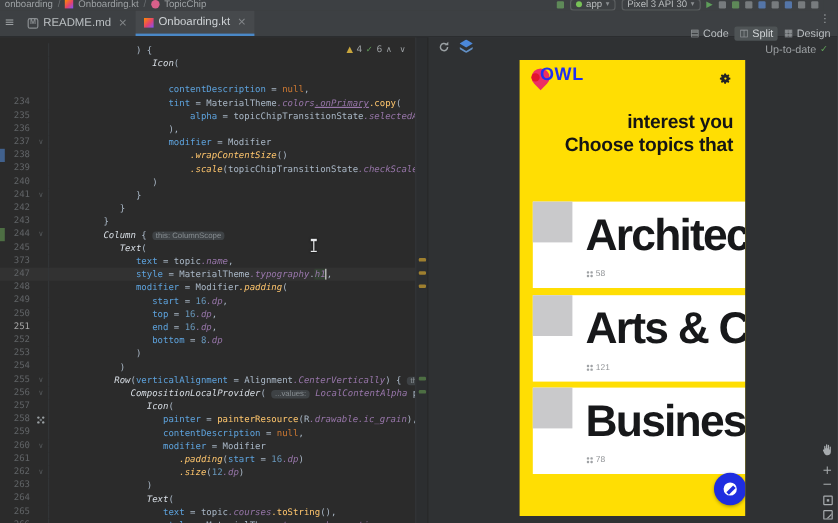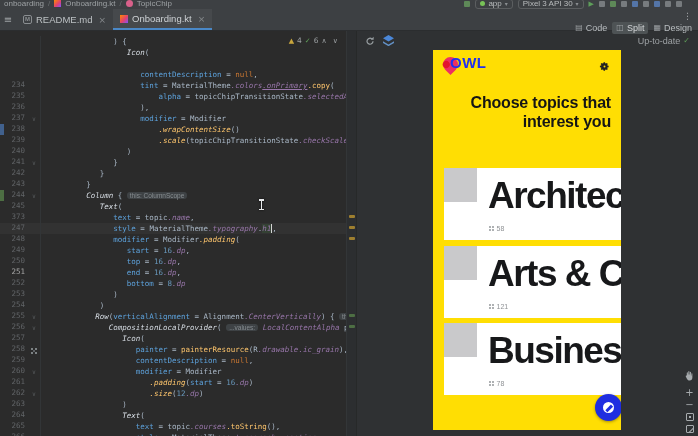--- a/index.html
+++ b/index.html
@@ -79,21 +79,21 @@
   .mark{position:absolute;left:2px;width:6px;height:3px;border-radius:1px;}
   .mark.warn{background:#9e7f2f;} .mark.add{background:#4d6e43;}
   .ibeam{position:absolute;left:258px;top:168px;width:7px;height:11px;z-index:9;filter:drop-shadow(0 0 1px rgba(0,0,0,.8));}
   .ibeam::before,.ibeam::after{content:"";position:absolute;left:1px;right:1px;height:1.5px;background:#e8eaec;}
   .ibeam::before{top:0;} .ibeam::after{bottom:0;}
   .ibeam .stem{position:absolute;left:50%;top:1px;bottom:1px;width:1.5px;margin-left:-.75px;background:#e8eaec;}
 
   
   .preview{position:absolute;top:31px;left:356px;right:0;height:405px;background:#2f3133;
     border-left:1px solid #272929;overflow:hidden;}
-  .ptoolbar{height:19px;display:flex;align-items:center;gap:8px;padding:0 8px;}
+  .ptoolbar{height:19px;display:flex;gap:8px;padding:0 8px;}
   .status{margin-left:auto;font-size:9px;color:#9da1a4;display:flex;gap:3px;align-items:center;}
   .ck{color:#5f9e58;font-family:"DejaVu Sans",sans-serif;font-size:8px;}
 
   .phone{position:absolute;left:76px;top:19px;width:188px;height:380px;background:var(--yellow);overflow:hidden;}
   .applogo{position:absolute;left:10px;top:4px;height:20px;}
   .blob{position:absolute;left:0;top:3px;width:15px;height:15px;background:var(--logopink);
     border-radius:50% 50% 50% 0;transform:rotate(-45deg);}
   .blob::after{content:"";position:absolute;left:1px;top:1px;width:7px;height:7px;border-radius:50%;background:#e01023;opacity:.85;}
   .logotext{position:relative;margin-left:7px;font-size:15px;font-weight:800;color:var(--logoblue);letter-spacing:.5px;}
   .gearwrap{position:absolute;right:11px;top:8px;width:11px;height:11px;}
@@ -271,22 +271,22 @@
         <span class="blob"></span>
         <span class="logotext">OWL</span>
       </div>
       <span class="gearwrap">
         <svg width="11" height="11" viewBox="0 0 24 24">
             <path fill="#232323" d="M12 8a4 4 0 1 0 0 8 4 4 0 0 0 0-8zm9 5.5v-3l-2.6-.5a6.7 6.7 0 0 0-.6-1.5l1.5-2.2-2.1-2.1-2.2 1.5c-.5-.3-1-.5-1.5-.6L13 2.5h-3l-.5 2.6c-.5.1-1 .3-1.5.6L5.8 4.2 3.7 6.3l1.5 2.2c-.3.5-.5 1-.6 1.5l-2.6.5v3l2.6.5c.1.5.3 1 .6 1.5l-1.5 2.2 2.1 2.1 2.2-1.5c.5.3 1 .5 1.5.6l.5 2.6h3l.5-2.6c.5-.1 1-.3 1.5-.6l2.2 1.5 2.1-2.1-1.5-2.2c.3-.5.5-1 .6-1.5l2.6-.5z"></path>
             <circle cx="12" cy="12" r="2.1" fill="#FFDE03"></circle>
           </svg>
       </span>
       <div class="headline">
+        <div>interest you</div>
         <div>Choose topics that</div>
-        <div>interest you</div>
       </div>
       <div>
           <div class="card">
             <div class="thumb"></div>
             <div class="cardtitle">Architecture</div>
             <div class="cardmeta">
               <span class="mgrain"></span>
               <span>58</span>
             </div>
           </div>

